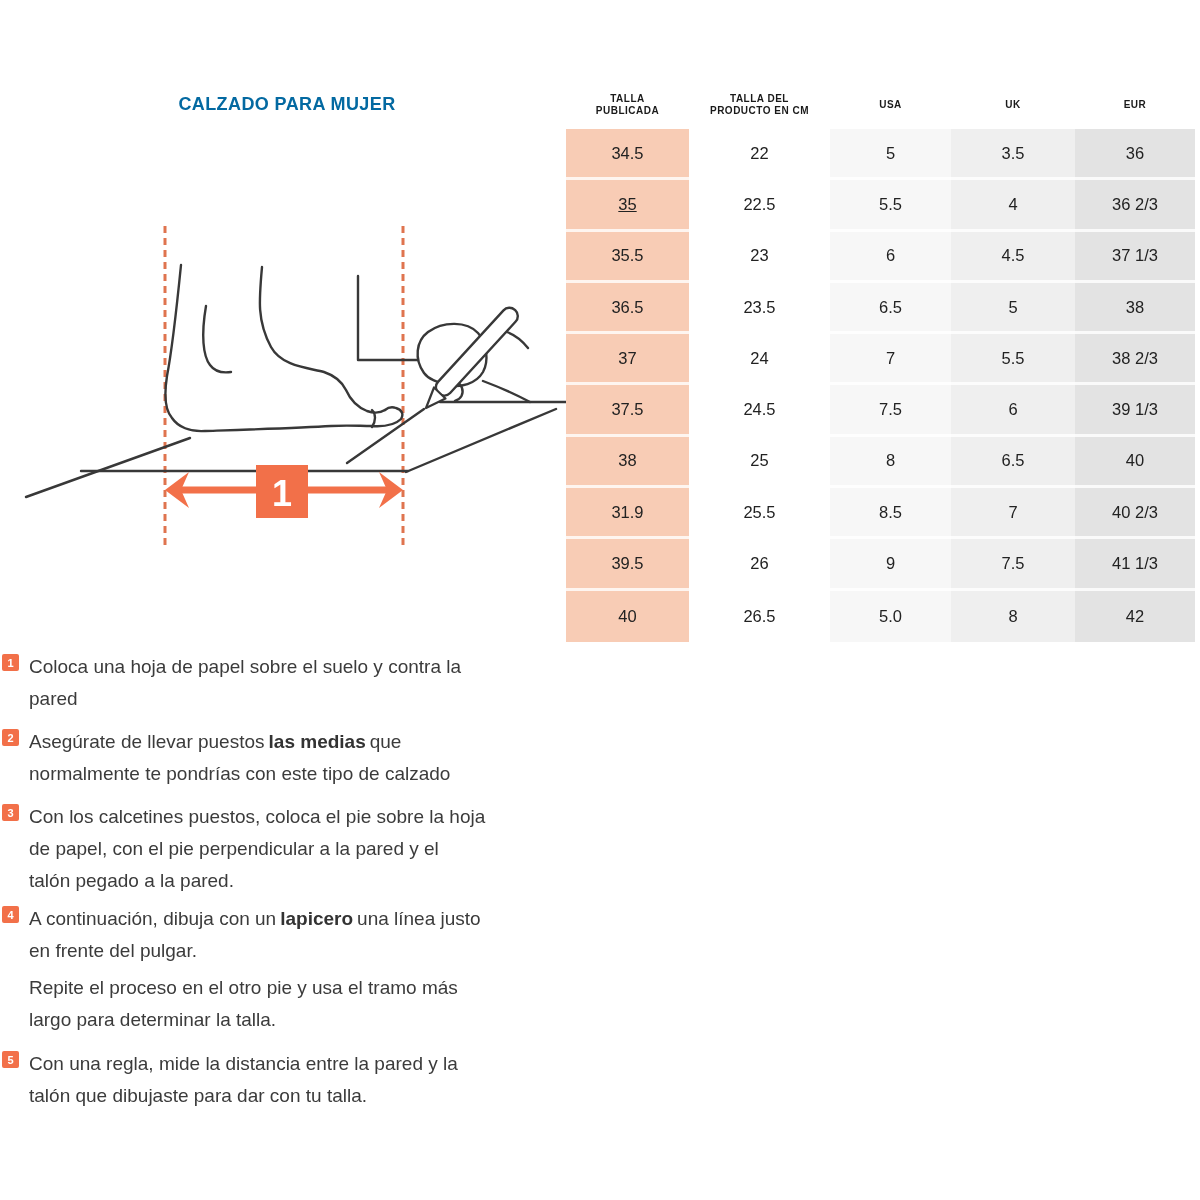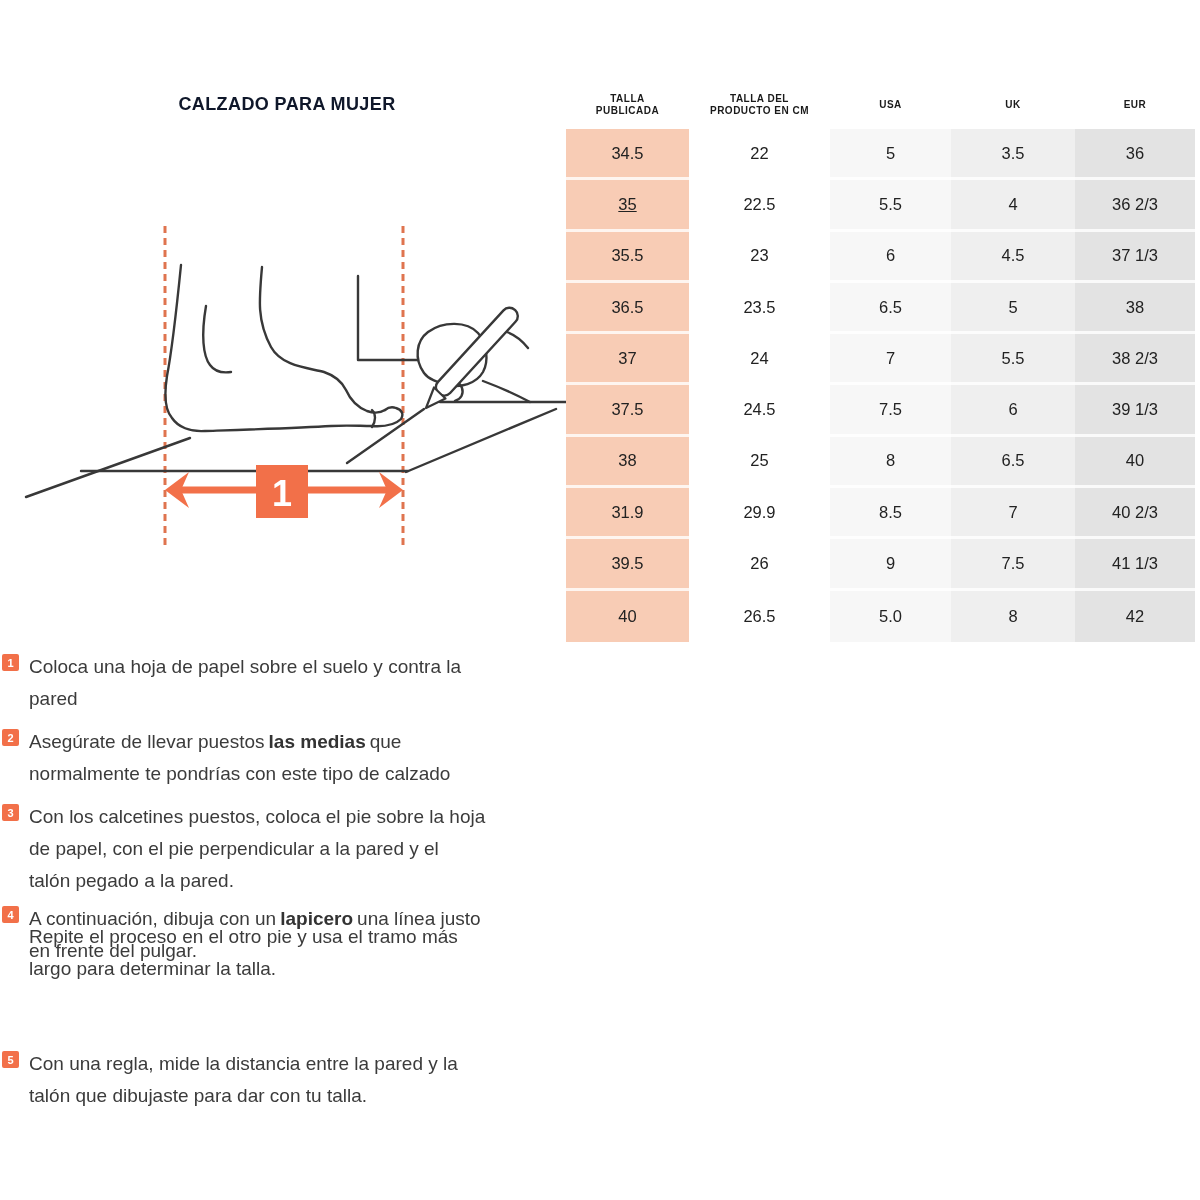--- a/index.html
+++ b/index.html
@@ -1,21 +1,21 @@
 <!DOCTYPE html>
 <html style="--orange: #F27049; --dash-orange: #DF744F; --ink: #383838;"><head>
 <meta charset="utf-8">
 <style>
   html,body{margin:0;padding:0;background:#fff;}
   .page{position:relative;width:1200px;height:1200px;background:#fff;overflow:hidden;
         font-family:"Liberation Sans",sans-serif;}
 
   
   .title{position:absolute;left:17px;top:94px;width:540px;text-align:center;
-         font-size:18px;font-weight:bold;letter-spacing:.4px;color:#0f172a;}
+         font-size:18px;font-weight:bold;letter-spacing:.4px;color:#0369a1;}
 
   
   .size-table{position:absolute;left:566px;top:80px;}
   .thead{display:grid;grid-template-columns:123px 141px 121px 124px 120px;height:49px;}
   .tbody{display:grid;grid-template-columns:123px 141px 121px 124px 120px;
          grid-auto-rows:51.3px;}
   .hcell{display:flex;align-items:center;justify-content:center;text-align:center;
          font-size:10px;font-weight:bold;letter-spacing:.5px;line-height:12px;
          color:#1a1a1a;white-space:pre-line;}
   .cell{display:flex;align-items:center;justify-content:center;
@@ -130,21 +130,21 @@
         <div class="cell sep" style="background: rgb(255, 255, 255);">24.5</div>
         <div class="cell sep" style="background: rgb(247, 247, 247);">7.5</div>
         <div class="cell sep" style="background: rgb(239, 239, 239);">6</div>
         <div class="cell sep" style="background: rgb(227, 227, 227);">39 1/3</div>
         <div class="cell sep" style="background: rgb(248, 204, 181);">38</div>
         <div class="cell sep" style="background: rgb(255, 255, 255);">25</div>
         <div class="cell sep" style="background: rgb(247, 247, 247);">8</div>
         <div class="cell sep" style="background: rgb(239, 239, 239);">6.5</div>
         <div class="cell sep" style="background: rgb(227, 227, 227);">40</div>
         <div class="cell sep" style="background: rgb(248, 204, 181);">31.9</div>
-        <div class="cell sep" style="background: rgb(255, 255, 255);">29.9</div>
+        <div class="cell sep" style="background: rgb(255, 255, 255);">25.5</div>
         <div class="cell sep" style="background: rgb(247, 247, 247);">8.5</div>
         <div class="cell sep" style="background: rgb(239, 239, 239);">7</div>
         <div class="cell sep" style="background: rgb(227, 227, 227);">40 2/3</div>
         <div class="cell sep" style="background: rgb(248, 204, 181);">39.5</div>
         <div class="cell sep" style="background: rgb(255, 255, 255);">26</div>
         <div class="cell sep" style="background: rgb(247, 247, 247);">9</div>
         <div class="cell sep" style="background: rgb(239, 239, 239);">7.5</div>
         <div class="cell sep" style="background: rgb(227, 227, 227);">41 1/3</div>
         <div class="cell" style="background: rgb(248, 204, 181);">40</div>
         <div class="cell" style="background: rgb(255, 255, 255);">26.5</div>
@@ -169,21 +169,21 @@
         <div class="badge">3</div>
         <div class="txt"><span>Con los calcetines puestos, coloca el pie sobre la hoja
 de papel, con el pie perpendicular a la pared y el
 talón pegado a la pared.</span></div>
       </div>
       <div class="instr" style="top: 903px;">
         <div class="badge">4</div>
         <div class="txt"><span>A continuación, dibuja con un</span><b>lapicero</b><span>una línea justo
 en frente del pulgar.</span></div>
       </div>
-      <div class="instr" style="top: 921px;">
+      <div class="instr" style="top: 972px;">
         <div class="badge hidden"></div>
         <div class="txt"><span>Repite el proceso en el otro pie y usa el tramo más
 largo para determinar la talla.</span></div>
       </div>
       <div class="instr" style="top: 1048px;">
         <div class="badge">5</div>
         <div class="txt"><span>Con una regla, mide la distancia entre la pared y la
 talón que dibujaste para dar con tu talla.</span></div>
       </div>
     </div>

